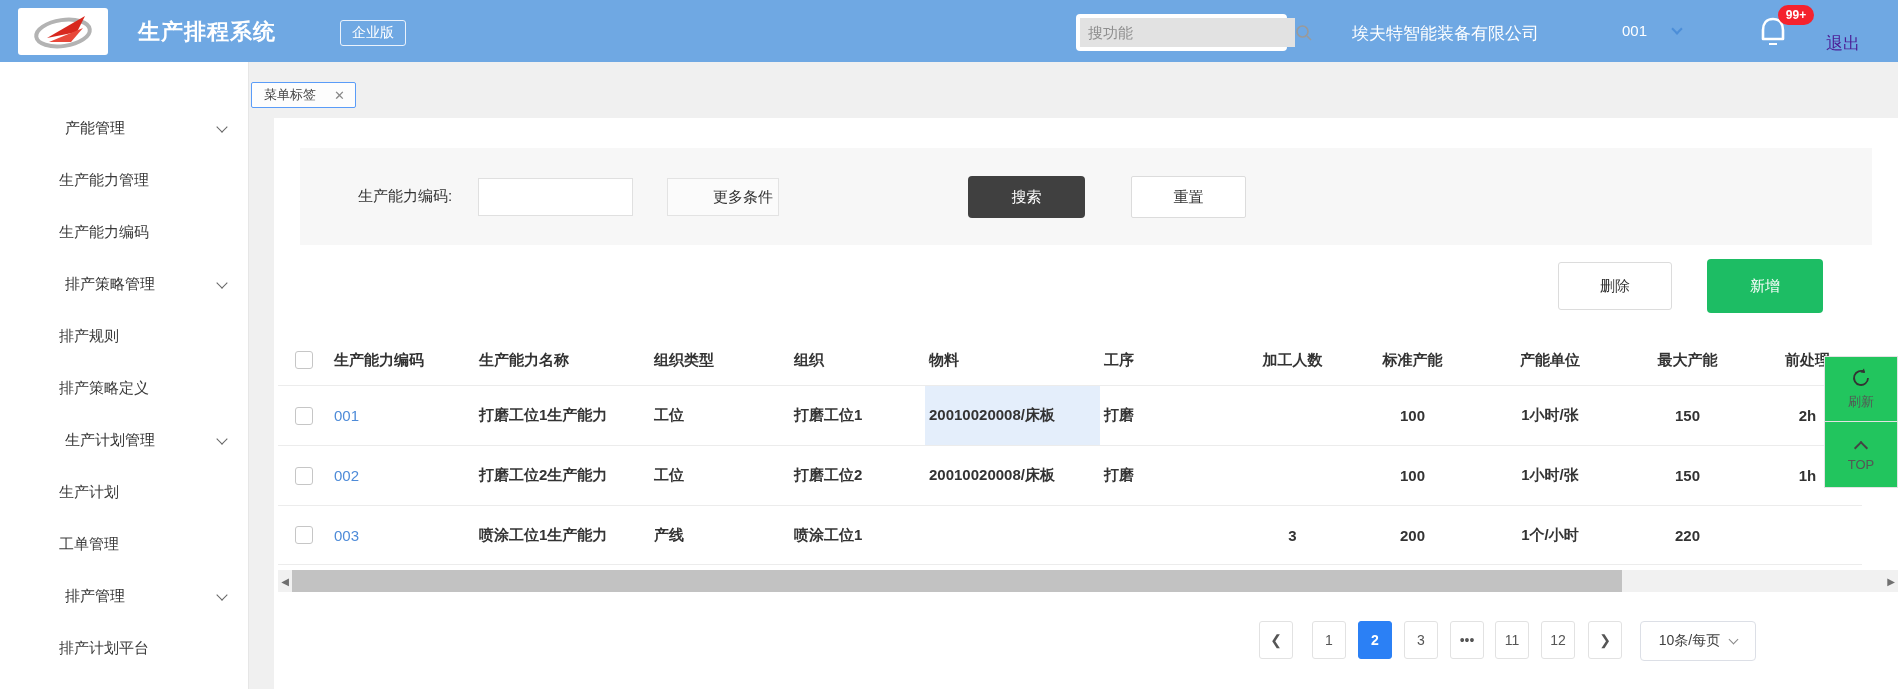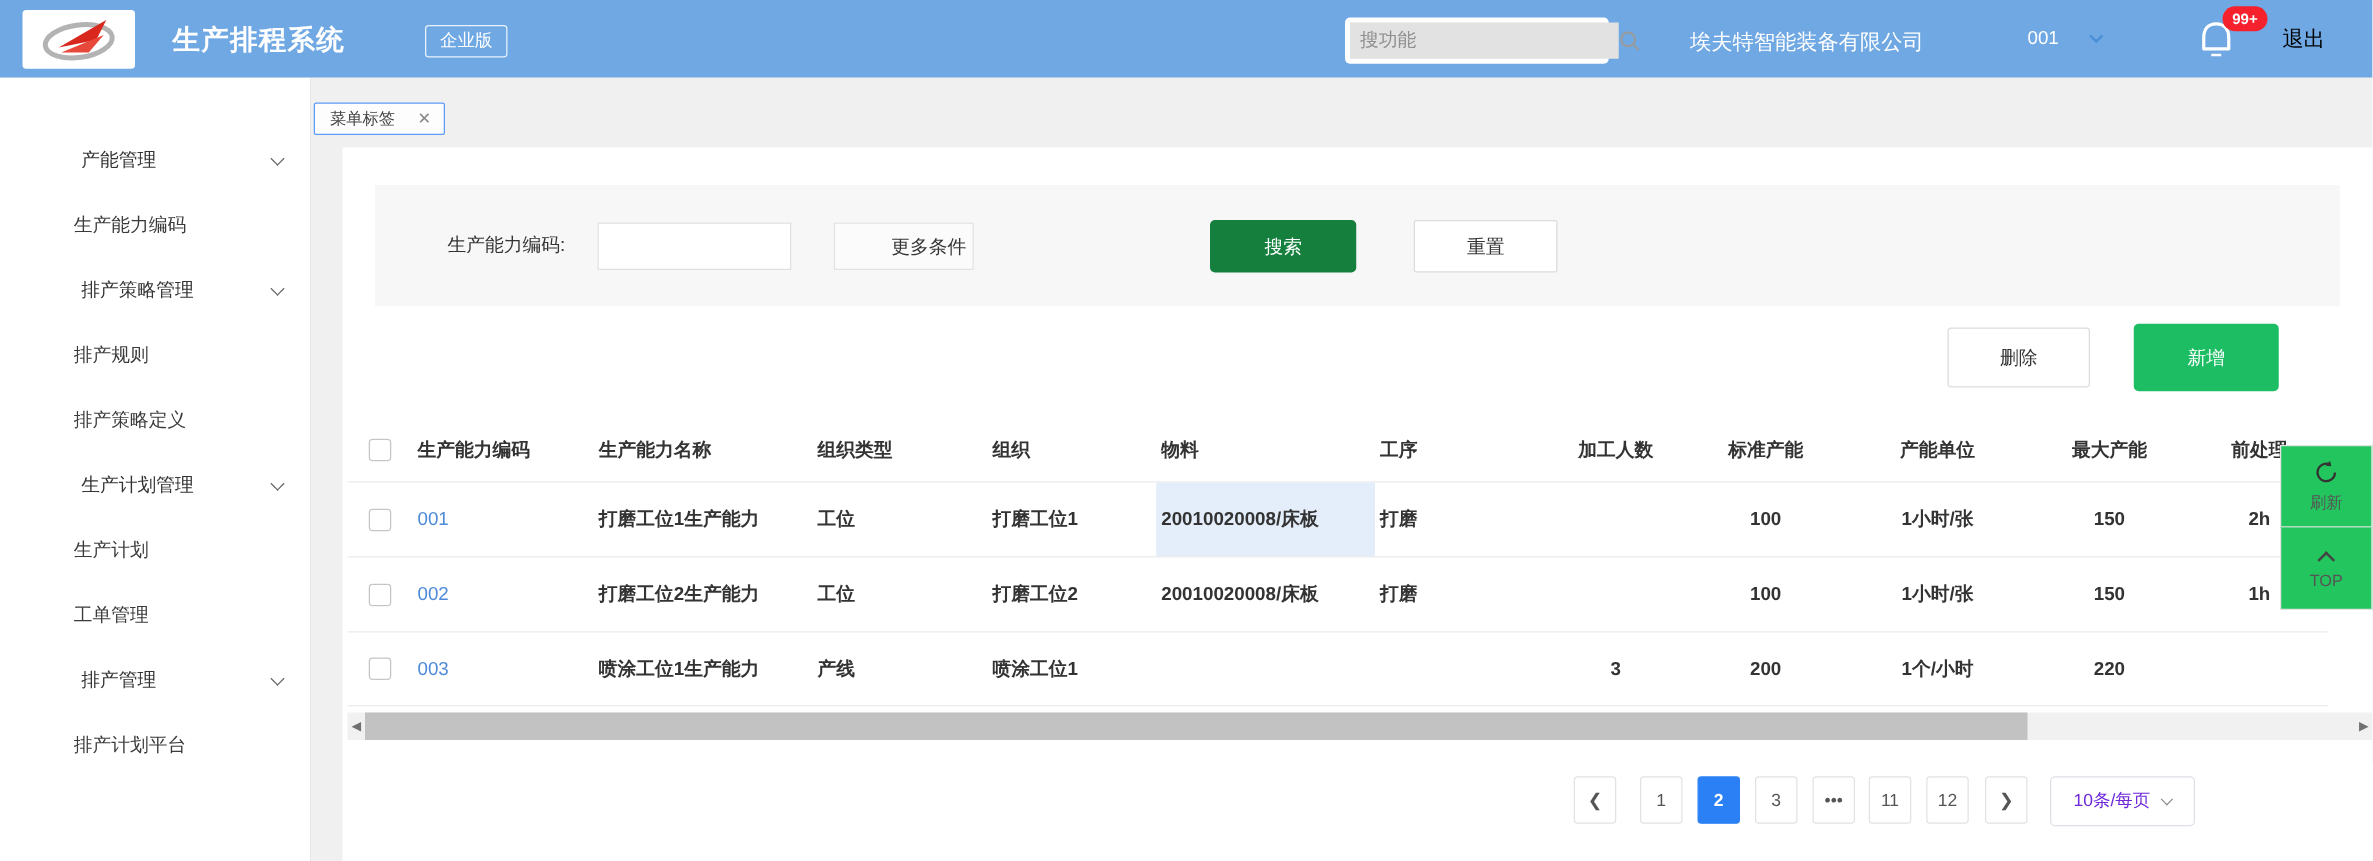--- a/index.html
+++ b/index.html
@@ -13,21 +13,21 @@
   .edition-badge { position:absolute; left:340px; top:20px; border:1px solid #eaf2fc; border-radius:3px; color:#fff; font-size:14px; padding:3px 11px; }
   .hsearch { position:absolute; left:1076px; top:14px; width:211px; height:37px; background:#fff; border-radius:4px; display:flex; align-items:center; padding:4px; }
   .hsearch-input { flex:1; height:29px; background:#e2e2e2; border:none; outline:none; font-size:15px; color:#666; padding:0 8px; font-family:inherit; }
   .hsearch-input::placeholder { color:#8f8f8f; }
   .hsearch-icon { width:34px; display:flex; align-items:center; justify-content:center; }
   .company { position:absolute; left:1352px; top:22px; color:#fff; font-size:17px; }
   .orgcode { position:absolute; left:1622px; top:22px; color:#fff; font-size:15px; display:flex; align-items:center; gap:26px; cursor:pointer; }
   .orgcaret { width:8px; height:8px; border-right:2px solid #4c8ed8; border-bottom:2px solid #4c8ed8; transform:rotate(45deg); margin-top:-4px; }
   .bell-wrap { position:absolute; left:1756px; top:14px; width:40px; height:40px; cursor:pointer; }
   .notif-badge { position:absolute; left:1778px; top:5px; min-width:36px; height:20px; background:#f5222d; border-radius:10px; color:#fff; font-size:12px; font-weight:700; display:flex; align-items:center; justify-content:center; padding:0 5px; z-index:2;text-align:right; }
-  .logout { position:absolute; left:1826px; top:20px; color:#000000; font-size:17px; cursor:pointer; }
+  .logout { position:absolute; left:1826px; top:32px; color:#4c1d95; font-size:17px; cursor:pointer; }
 
   
   .sidebar { position:absolute; left:0; top:62px; width:249px; height:627px; background:#fff; border-right:1px solid #e6e6e6; padding-top:40px; z-index:20; }
   .side-item { height:52px; display:flex; align-items:center; font-size:15px; color:#333; cursor:pointer; position:relative; }
   .side-item.group { padding-left:65px; }
   .side-item.sub { padding-left:59px; color:#3a3a3a; }
   .group-caret { position:absolute; right:22px; width:8px; height:8px; border-right:1.5px solid #666; border-bottom:1.5px solid #666; transform:rotate(45deg); margin-top:-3px; }
 
   
   .main-bg { position:absolute; left:249px; top:62px; right:0; bottom:0; background:#f0f0f0; }
@@ -37,21 +37,21 @@
   
   .card { position:absolute; left:274px; top:118px; width:1624px; height:571px; background:#fff; z-index:5; }
 
   
   .filter-panel { position:absolute; left:26px; top:30px; width:1572px; height:97px; background:#f7f7f7; }
   .filter-label { position:absolute; left:58px; top:39px; font-size:15px; color:#333; }
   .filter-input { position:absolute; left:178px; top:30px; width:155px; height:38px; border:1px solid #e0e0e0; background:#fff; font-size:15px; padding:0 8px; outline:none; font-family:inherit; }
   .btn { display:flex; align-items:center; justify-content:center; font-size:15px; cursor:pointer; font-family:inherit; }
   .btn-plain { background:#fff; border:1px solid #dcdcdc; color:#333; }
   .btn-more { position:absolute; left:367px; top:30px; width:112px; height:38px; background:#fbfbfb; border:1px solid #e3e3e3;padding-left:40px; }
-  .btn-search { position:absolute; left:668px; top:28px; width:117px; height:42px; background:#15803d; color:#fff; border:none; border-radius:4px; }
+  .btn-search { position:absolute; left:668px; top:28px; width:117px; height:42px; background:#404040; color:#fff; border:none; border-radius:4px; }
   .btn-reset { position:absolute; left:831px; top:28px; width:115px; height:42px; border-radius:2px; }
   .btn-delete { position:absolute; left:1284px; top:144px; width:114px; height:48px; border-radius:3px; }
   .btn-add { position:absolute; left:1433px; top:141px; width:116px; height:54px; background:#1dbd64; color:#fff; border:none; border-radius:4px; }
 
   
   .table { position:absolute; left:4px; top:217px; width:1584px; }
   .trow { display:flex; align-items:center; }
   .thead { height:50px; font-weight:700; font-size:15px; color:#333; }
   .tbody-row { height:60px; border-top:1px solid #ececec; font-size:15px; }
   .tbody-row:last-child { border-bottom:1px solid #ececec; }
@@ -76,21 +76,21 @@
   
   .hscroll { position:absolute; left:4px; top:452px; width:1620px; height:22px; background:#f1f1f1; display:flex; align-items:center; }
   .hs-arrow { width:14px; height:22px; display:flex; align-items:center; justify-content:center; color:#707070; font-size:10px; cursor:pointer; }
   .hs-track { position:relative; flex:1; height:22px; }
   .hs-thumb { position:absolute; left:0; top:0; width:1330px; height:22px; background:#c2c2c2; cursor:grab; }
 
   
   .pager { position:absolute; top:503px; left:0; width:100%; height:40px; font-size:14px; }
   .pg-btn { position:absolute; top:0; width:34px; height:38px; background:#fff; border:1px solid #e2e2e2; border-radius:3px; display:flex; align-items:center; justify-content:center; color:#555; cursor:pointer; }
   .pg-active { background:#2b80f5; border-color:#2b80f5; color:#fff; font-weight:700; }
-  .pg-select { position:absolute; top:0; left:1366px; width:116px; height:40px; background:#fff; border:1px solid #dcdfe6; border-radius:4px; display:flex; align-items:center; justify-content:center; gap:10px; color:#6d28d9; cursor:pointer; }
+  .pg-select { position:absolute; top:0; left:1366px; width:116px; height:40px; background:#fff; border:1px solid #dcdfe6; border-radius:4px; display:flex; align-items:center; justify-content:center; gap:10px; color:#404040; cursor:pointer; }
   .pg-caret { width:7px; height:7px; border-right:1.5px solid #888; border-bottom:1.5px solid #888; transform:rotate(45deg); margin-top:-4px; }
 
   
   .float-panel { position:absolute; left:1824px; top:356px; width:74px; z-index:40; }
   .float-cell { width:74px; height:66px; background:#22c55e; border:1px solid #e3e3e3; display:flex; flex-direction:column; align-items:center; justify-content:center; gap:4px; cursor:pointer; }
   .float-cell + .float-cell { border-top:none; }
   .float-label { font-size:13px; color:#555; }
   .top-caret { width:10px; height:10px; border-left:2px solid #444; border-top:2px solid #444; transform:rotate(45deg); margin-top:6px; }
 </style>
 </head>
@@ -132,20 +132,23 @@
   </div>
   <div class="notif-badge">99+</div>
 
   <div class="logout">退出</div>
 </div>
 
 <div class="sidebar">
   <div class="side-item group">
     <span>产能管理</span>
     <span class="group-caret"></span>
+  </div>
+  <div class="side-item sub">
+    <span>生产能力管理</span>
   </div>
   <div class="side-item sub">
     <span>生产能力编码</span>
   </div>
   <div class="side-item group">
     <span>排产策略管理</span>
     <span class="group-caret"></span>
   </div>
   <div class="side-item sub">
     <span>排产规则</span>

